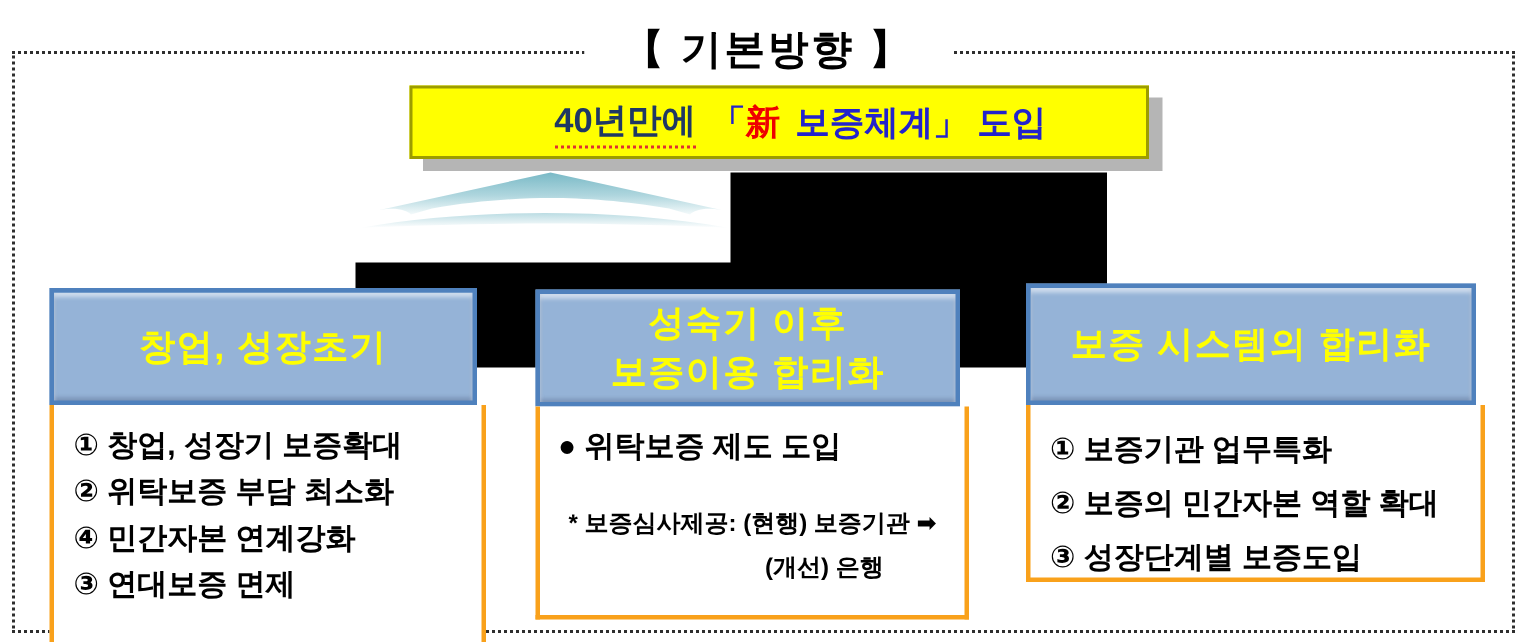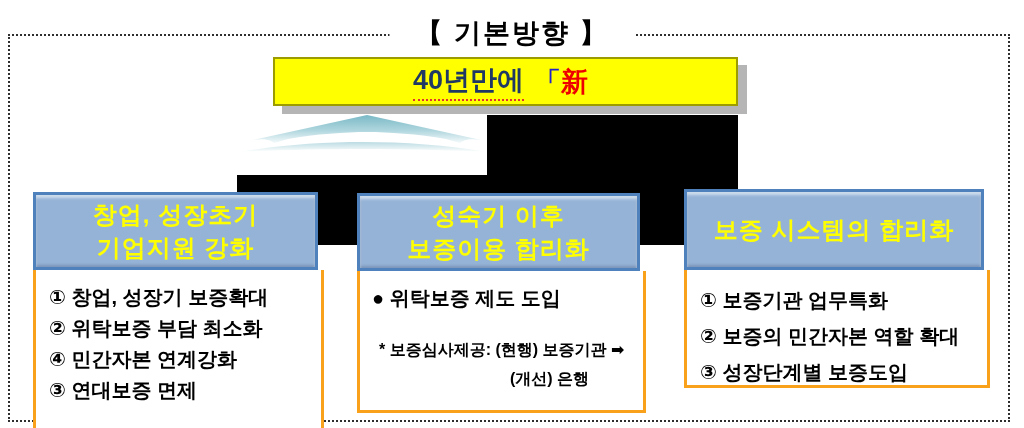--- a/index.html
+++ b/index.html
@@ -33,24 +33,25 @@
   .banner {
     position: absolute;
     left: 273px; top: 57px;
     width: 461px; height: 45px;
     background: #FFFF00;
     border: 2px solid #9C9C00;
     box-shadow: 9px 8px 0 0 #B5B5B5;
     display: flex;
     align-items: center;
     justify-content: center;
-    font-size: 27px;
+    font-size: 23px;
     font-weight: bold;
     white-space: nowrap;
     z-index: 4;
+    padding-left: 28px;
   }
   .banner .navy {
     color: #1F3864;
     border-bottom: 2px dotted #E03030; 
     padding-bottom: 1px;
   }
   .banner .blue { color: #2323CC; }
   .banner .red  { color: #EE0000; }
   .banner .sp   { display: inline-block; width: 10px; }
   .arrow-graphic {
@@ -115,20 +116,21 @@
   <div class="dotted-frame"></div>
 
   <div class="figure-title">【 기본방향 】</div>
 
   <div class="banner">
     <span class="navy">40년만에</span>
     <span class="sp"></span>
     <span class="blue">「</span>
     <span class="red">新</span>
     <span class="sp"></span>
+    <span class="blue">보증체계」 도입</span>
   </div>
 
   <svg class="arrow-graphic" width="250" height="44" viewBox="0 0 250 44">
     <defs>
       <linearGradient id="tealFade" x1="0" y1="0" x2="0" y2="1">
         <stop offset="0" stop-color="#79B9C6"></stop>
         <stop offset="0.55" stop-color="#AFD6DE"></stop>
         <stop offset="1" stop-color="#F4FAFB"></stop>
       </linearGradient>
       <linearGradient id="tealFade2" x1="0" y1="0" x2="0" y2="1">
@@ -139,21 +141,20 @@
     <path d="M129 3 L243 28 C232 26 225 28 222 31 L208 27 C180 22 150 20 129 20 C108 20 78 22 50 27 L36 31 C33 28 26 26 15 28 Z" fill="url(#tealFade)"></path>
     <path d="M2 40 C40 33 85 30 125 30 C165 30 210 33 248 40 C210 38 165 37 125 37 C85 37 40 38 2 40 Z" fill="url(#tealFade2)"></path>
   </svg>
 
   <div class="black-block"></div>
   <div class="black-band"></div>
 
   <div class="box box1" style="left:33px; top:192px; width:285px;">
     <div class="box-header">
       <div>창업, 성장초기</div>
-      <div>기업지원 강화</div>
     </div>
     <div class="box-body" style="width:291px;">
       <div class="list-item">① 창업, 성장기 보증확대</div>
       <div class="list-item">② 위탁보증 부담 최소화</div>
       <div class="list-item">④ 민간자본 연계강화</div>
       <div class="list-item">③ 연대보증 면제</div>
     </div>
   </div>
 
   <div class="box box2" style="left:357px; top:193px; width:283px;">

